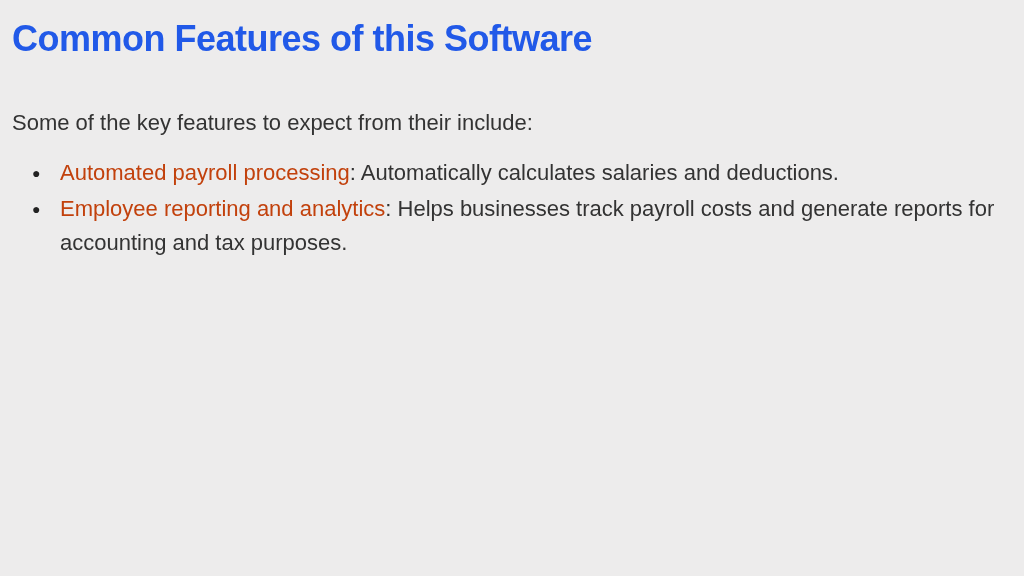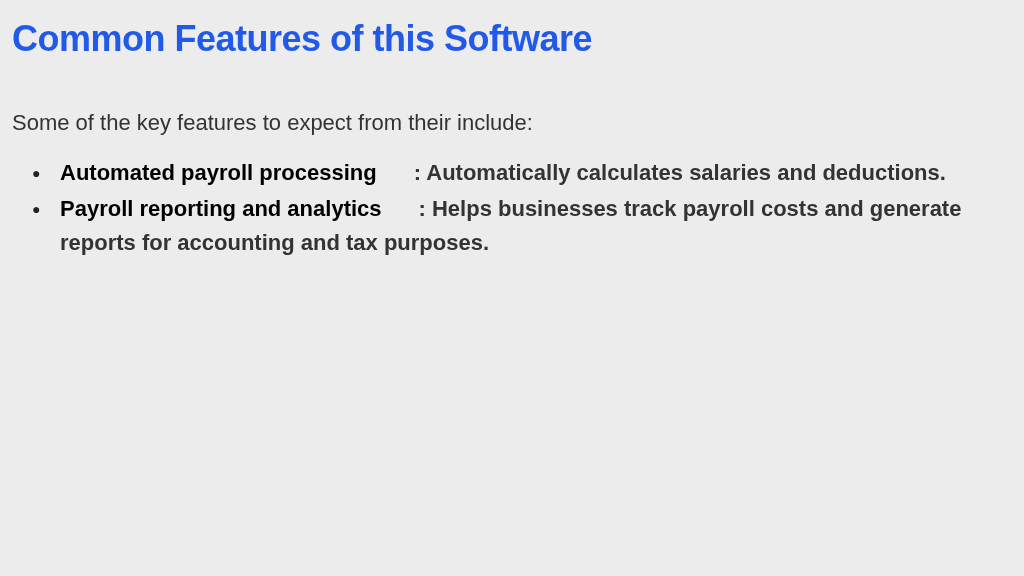--- a/index.html
+++ b/index.html
@@ -41,35 +41,34 @@
     .features-list li::before {
       content: "●";
       position: absolute;
       left: -28px;
       top: 0;
       font-size: 14px;
       line-height: 34px;
       color: #222;
     }
     .feature-title {
-      font-weight: bold;
-      color: #000000;
+      font-weight: normal;
+      color: #c2410c;
     }
     .feature-desc {
-      font-weight: bold;
-      padding-left: 37px;
+      font-weight: normal;
     }
   </style>
 </head>
 <body>
 
 <h1 class="slide-title">Common Features of this Software</h1>
 
 <p class="intro-text">Some of the key features to expect from their include:</p>
 
 <ul class="features-list">
   <li>
     <span class="feature-title">Automated payroll processing</span><span class="feature-desc">: Automatically calculates salaries and deductions.</span>
   </li>
   <li>
-    <span class="feature-title">Payroll reporting and analytics</span><span class="feature-desc">: Helps businesses track payroll costs and generate reports for accounting and tax purposes.</span>
+    <span class="feature-title">Employee reporting and analytics</span><span class="feature-desc">: Helps businesses track payroll costs and generate reports for accounting and tax purposes.</span>
   </li>
 </ul>
 
 </body></html>

